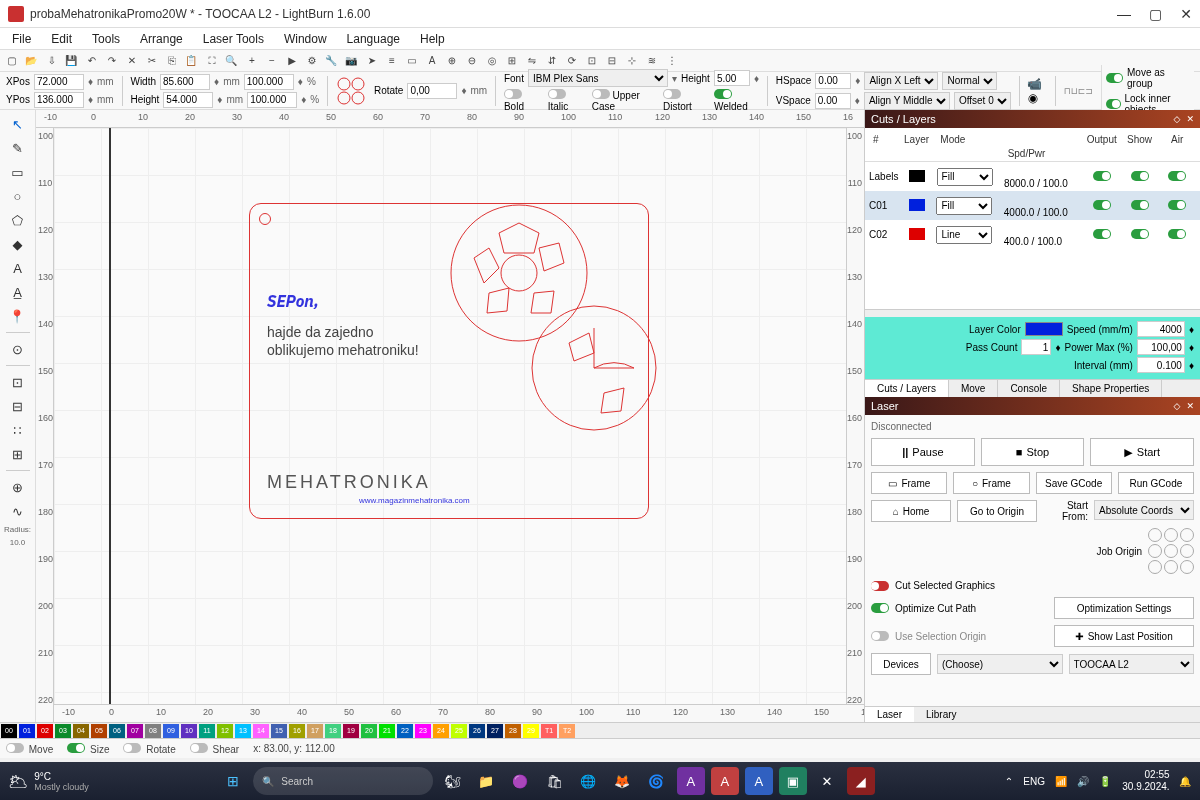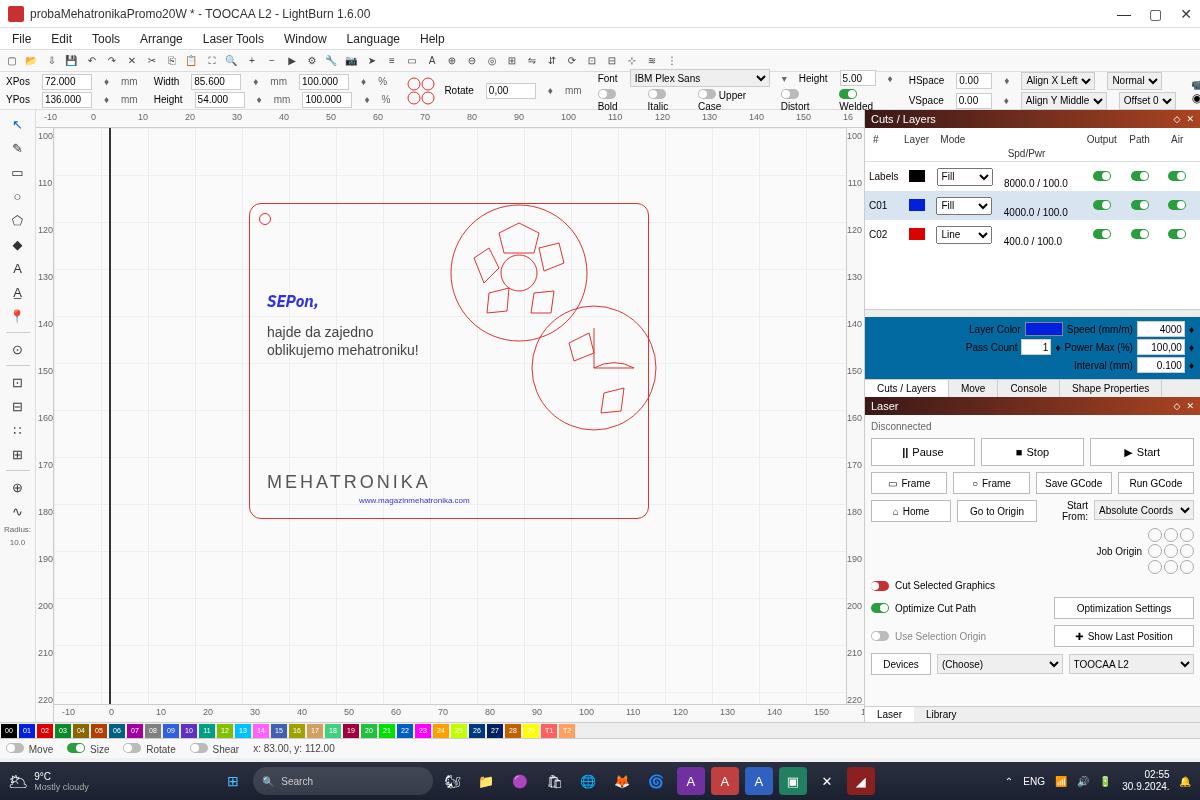--- a/index.html
+++ b/index.html
@@ -8,21 +8,21 @@
 .titlebar .app-icon { width: 16px; height: 16px; background: #c93030; border-radius: 2px; margin-right: 6px; }
 .titlebar .title { flex: 1; font-size: 12px; color: #333; }
 .titlebar .wincontrols { display: flex; gap: 18px; font-size: 14px; color: #333; }
 .titlebar .wincontrols span { cursor: pointer; }
 .menubar { height: 22px; background: #fff; display: flex; align-items: center; padding: 0 4px; gap: 4px; border-bottom: 1px solid #ddd; }
 .menubar span { padding: 2px 8px; font-size: 12px; color: #222; cursor: pointer; }
 .toolbar { height: 22px; background: #f8f8f8; display: flex; align-items: center; padding: 0 4px; gap: 4px; border-bottom: 1px solid #ddd; }
 .toolbar .tbicon { width: 16px; height: 16px; display: flex; align-items: center; justify-content: center; font-size: 10px; color: #444; cursor: pointer; }
 .propsbar { height: 38px; background: #f8f8f8; display: flex; align-items: center; padding: 0 6px; gap: 8px; border-bottom: 1px solid #ddd; font-size: 10px; }
 .propsbar .grp { display: flex; flex-direction: column; gap: 2px; }
-.propsbar .row { display: flex; align-items: center; gap: 12px; }
+.propsbar .row { display: flex; align-items: center; gap: 4px; }
 .propsbar input[type=text] { width: 50px; height: 16px; border: 1px solid #ccc; font-size: 10px; padding: 0 2px; }
 .propsbar .unit { color: #666; }
 .propsbar .sep { width: 1px; height: 30px; background: #ccc; }
 .propsbar select { height: 18px; font-size: 10px; border: 1px solid #ccc; }
 .toggle { width: 18px; height: 10px; border-radius: 5px; position: relative; display: inline-block; }
 .toggle.on { background: #2a9d3f; }
 .toggle.off { background: #bbb; }
 .toggle::after { content: ''; position: absolute; width: 8px; height: 8px; background: #fff; border-radius: 50%; top: 1px; }
 .toggle.on::after { right: 1px; }
 .toggle.off::after { left: 1px; }
@@ -61,21 +61,21 @@
 .cuts-table .hdr > div { padding: 2px 4px; }
 .cuts-table .row { display: flex; align-items: center; padding: 2px 4px; font-size: 10px; }
 .cuts-table .row.sel { background: #d8e4f0; }
 .cuts-table .swatch { width: 16px; height: 12px; display: inline-block; }
 .cuts-table select.mode { width: 56px; height: 18px; font-size: 10px; }
 .cuts-table .c-num { width: 28px; }
 .cuts-table .c-layer { width: 40px; text-align: center; }
 .cuts-table .c-mode { width: 68px; }
 .cuts-table .c-spd { width: 80px; margin-top: 14px; }
 .cuts-table .c-out, .cuts-table .c-show, .cuts-table .c-air { width: 38px; text-align: center; }
-.layer-props { padding: 4px 6px; font-size: 10px; background: #0369a1; }
+.layer-props { padding: 4px 6px; font-size: 10px; background: #5eead4; }
 .layer-props .row { display: flex; justify-content: flex-end; align-items: center; gap: 4px; margin-bottom: 2px; }
 .layer-props input { width: 48px; height: 16px; font-size: 10px; border: 1px solid #ccc; text-align: right; padding-right: 2px; }
 .layer-props .cswatch { width: 38px; height: 14px; background: #0020dd; border: 1px solid #888; }
 .panel-tabs { display: flex; background: #eee; border-top: 1px solid #ccc; font-size: 10px; }
 .panel-tabs span { padding: 3px 12px; cursor: pointer; border-right: 1px solid #ccc; }
 .panel-tabs span.active { background: #fff; }
 .laser-panel { flex: 1; background: #fafafa; padding: 6px; display: flex; flex-direction: column; gap: 6px; font-size: 10px; }
 .laser-panel .status { color: #666; }
 .laser-panel .btnrow { display: flex; gap: 6px; }
 .laser-panel button { flex: 1; height: 28px; background: #fff; border: 1px solid #bbb; font-size: 11px; cursor: pointer; display: flex; align-items: center; justify-content: center; gap: 4px; }
@@ -407,21 +407,21 @@
       <span class="ctrl">◇</span>
       <span class="ctrl">✕</span>
     </div>
     <div class="cuts-table">
       <div class="hdr">
         <div class="c-num">#</div>
         <div class="c-layer">Layer</div>
         <div class="c-mode">Mode</div>
         <div class="c-spd">Spd/Pwr</div>
         <div class="c-out">Output</div>
-        <div class="c-show">Path</div>
+        <div class="c-show">Show</div>
         <div class="c-air">Air</div>
       </div>
       <div id="cuts-rows">
           <div class="row">
             <div class="c-num">Labels</div>
             <div class="c-layer"><span class="swatch" style="background:#000"></span></div>
             <div class="c-mode"><select class="mode"><option>Fill</option></select></div>
             <div class="c-spd">8000.0 / 100.0</div>
             <div class="c-out"><span class="toggle on"></span></div>
             <div class="c-show"><span class="toggle on"></span></div>

